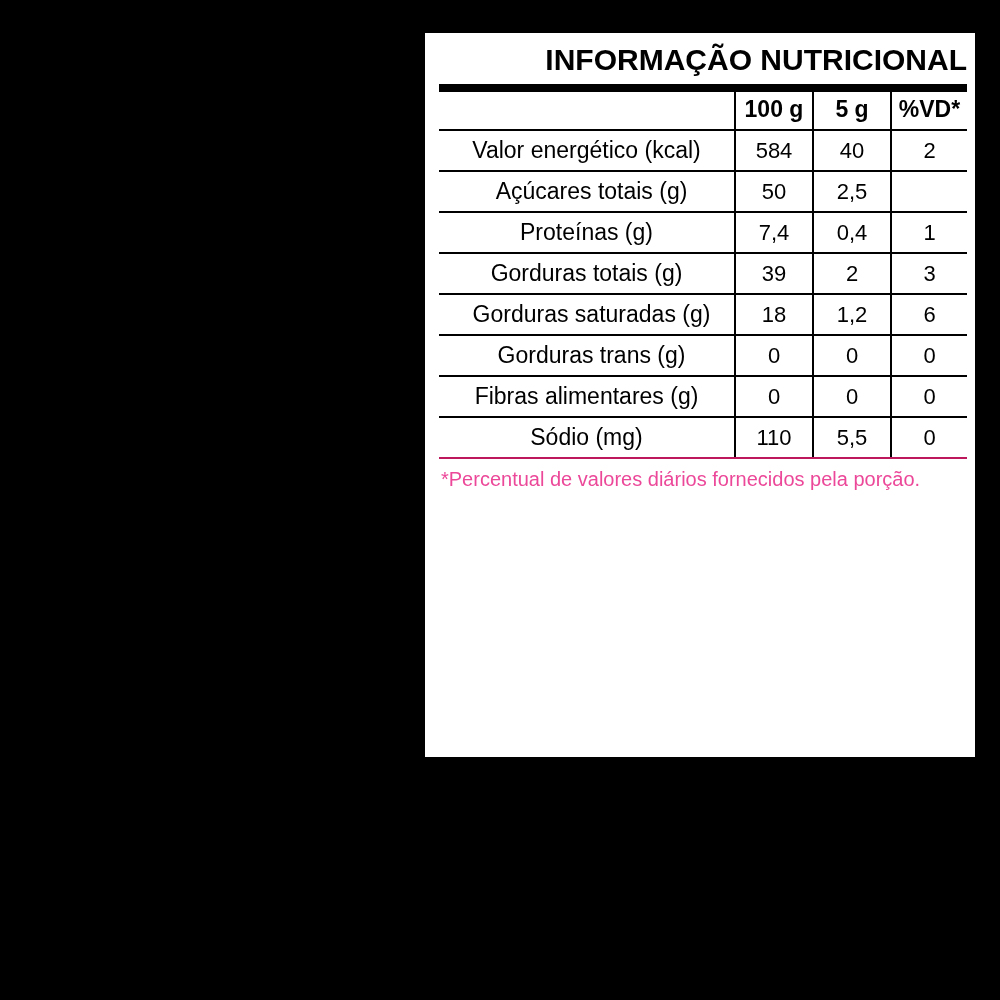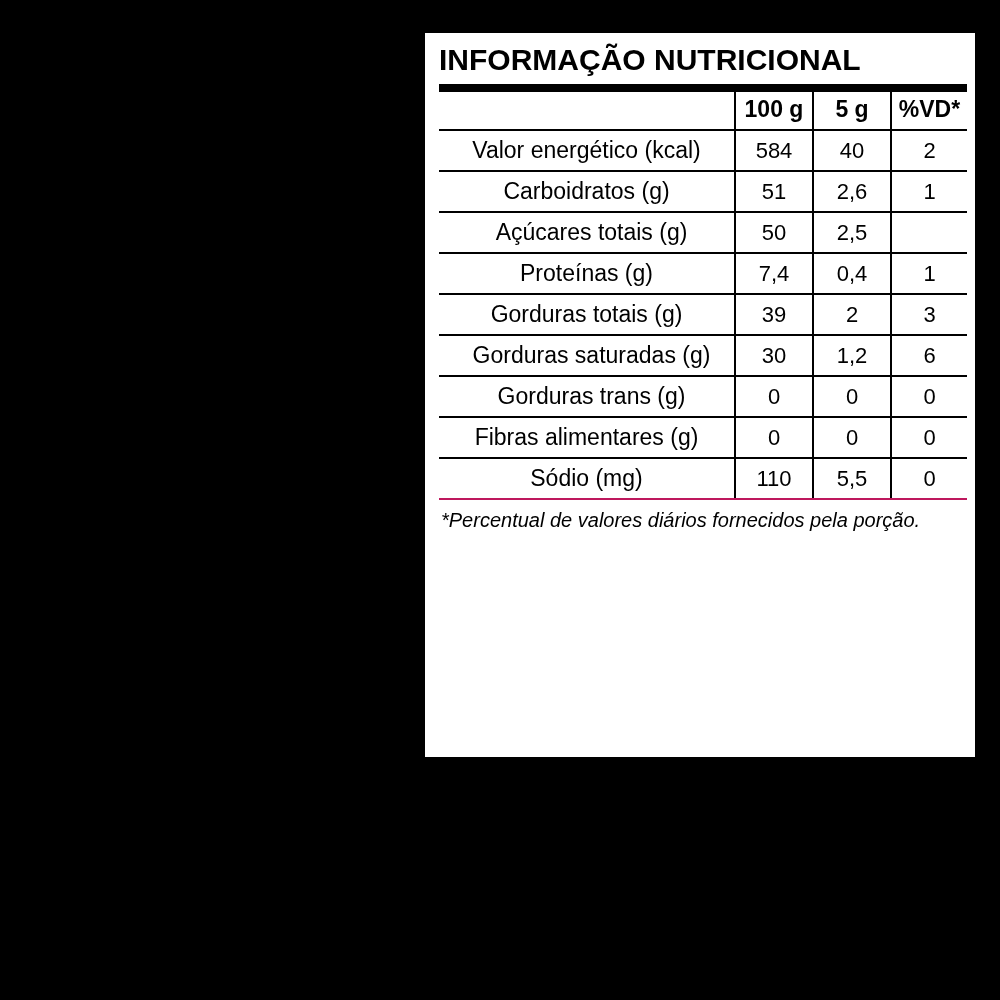--- a/index.html
+++ b/index.html
@@ -26,21 +26,21 @@
   .inner {
     position: absolute;
     left: 14px;
     top: 8px;
     width: 528px;
   }
 
   .title {
     font-size: 30px;
     font-weight: bold;
-    text-align: left;
+    text-align: right;
     color: #000;
     letter-spacing: 0px;
     padding: 2px 0 8px 0;
     line-height: 1.1;
   }
 
   .rule-thin {
     border-bottom: 2px solid #000;
     width: 100%;
   }
@@ -104,24 +104,23 @@
 
   td.name.ind1 { padding-left: 14px; }
   td.name.ind2 { padding-left: 30px; }
 
   table.nutri tr.last td {
     border-bottom: 2px solid #be185d;
   }
 
   .footnote {
     font-size: 20px;
-    color: #000000;
+    color: #ec4899;
     padding: 8px 0 0 2px;
     line-height: 1.2;
-    font-style: italic;
   }
 </style>
 </head>
 <body>
 
 <div id="label-panel">
   <div class="inner">
 
     <div class="title">INFORMAÇÃO NUTRICIONAL</div>
     <div class="rule-thin"></div>
@@ -144,46 +143,40 @@
         </tr>
       </thead>
       <tbody>
         <tr>
           <td class="name">Valor energético (kcal)</td>
           <td class="num">584</td>
           <td class="num">40</td>
           <td class="num">2</td>
         </tr>
         <tr>
-          <td class="name">Carboidratos (g)</td>
-          <td class="num">51</td>
-          <td class="num">2,6</td>
-          <td class="num">1</td>
-        </tr>
-        <tr>
           <td class="name ind1">Açúcares totais (g)</td>
           <td class="num">50</td>
           <td class="num">2,5</td>
           <td class="num"></td>
         </tr>
         <tr>
           <td class="name">Proteínas (g)</td>
           <td class="num">7,4</td>
           <td class="num">0,4</td>
           <td class="num">1</td>
         </tr>
         <tr>
           <td class="name">Gorduras totais (g)</td>
           <td class="num">39</td>
           <td class="num">2</td>
           <td class="num">3</td>
         </tr>
         <tr>
           <td class="name ind1">Gorduras saturadas (g)</td>
-          <td class="num">30</td>
+          <td class="num">18</td>
           <td class="num">1,2</td>
           <td class="num">6</td>
         </tr>
         <tr>
           <td class="name ind1">Gorduras trans (g)</td>
           <td class="num">0</td>
           <td class="num">0</td>
           <td class="num">0</td>
         </tr>
         <tr>

